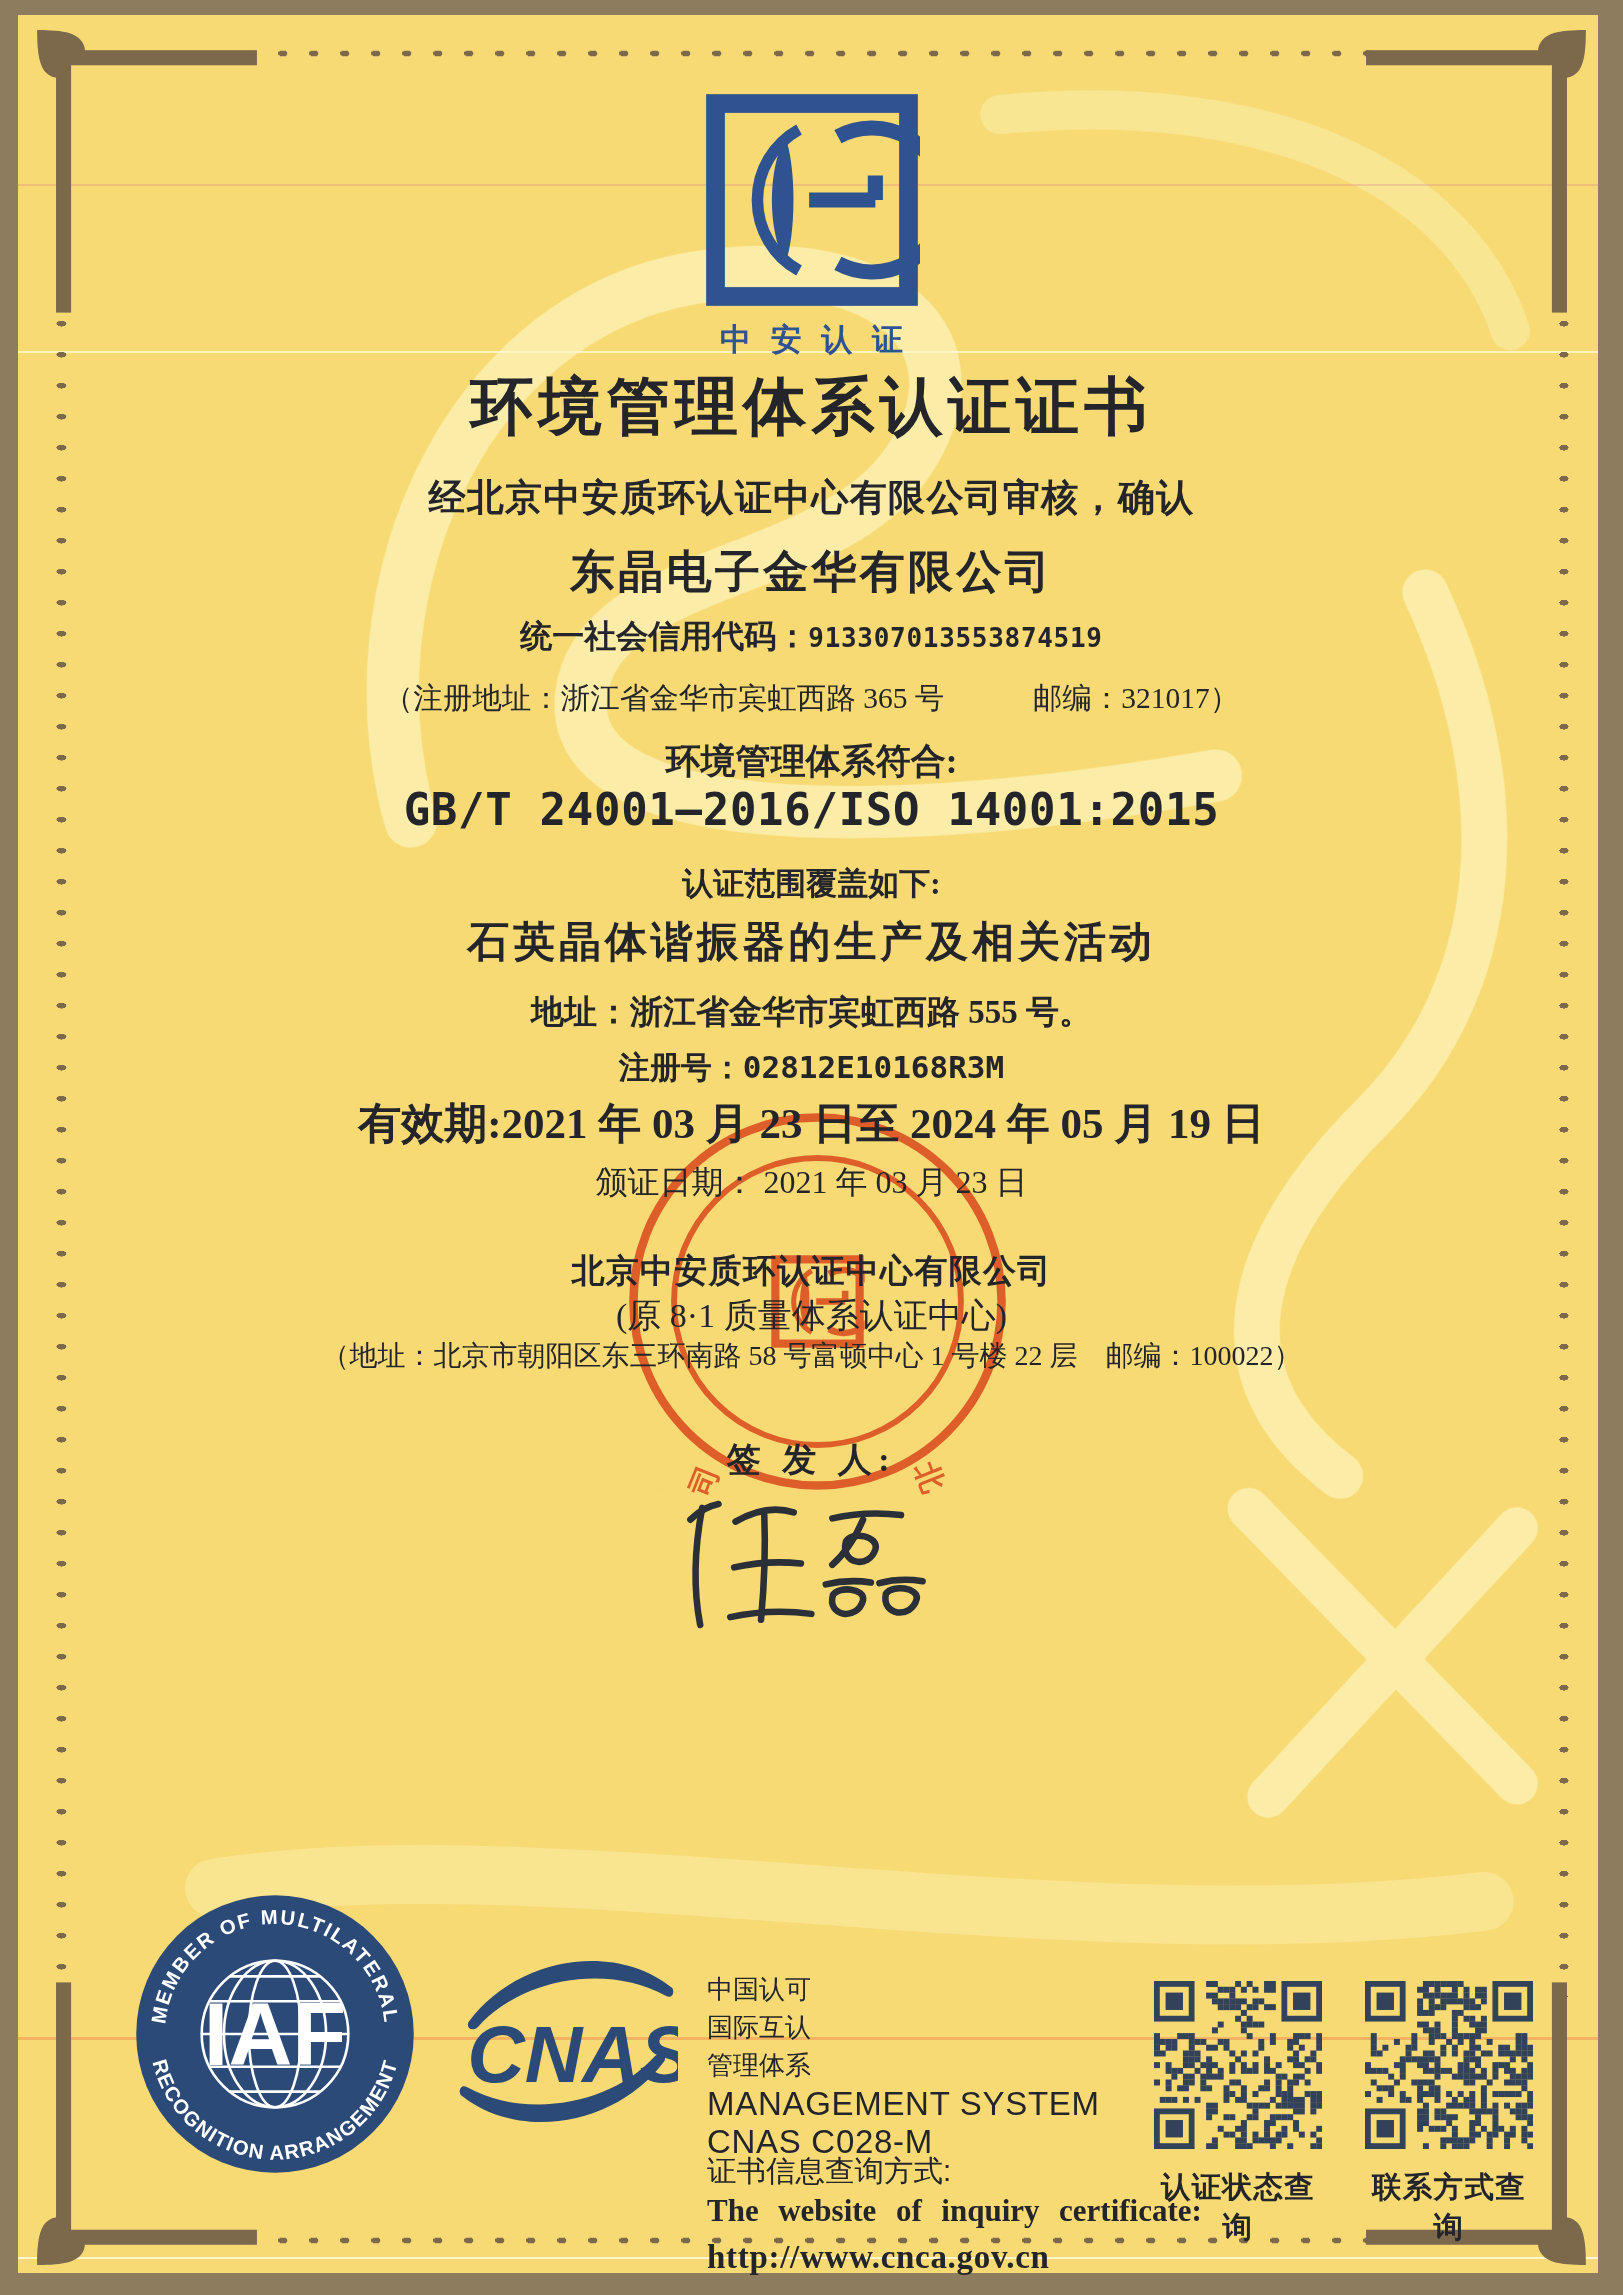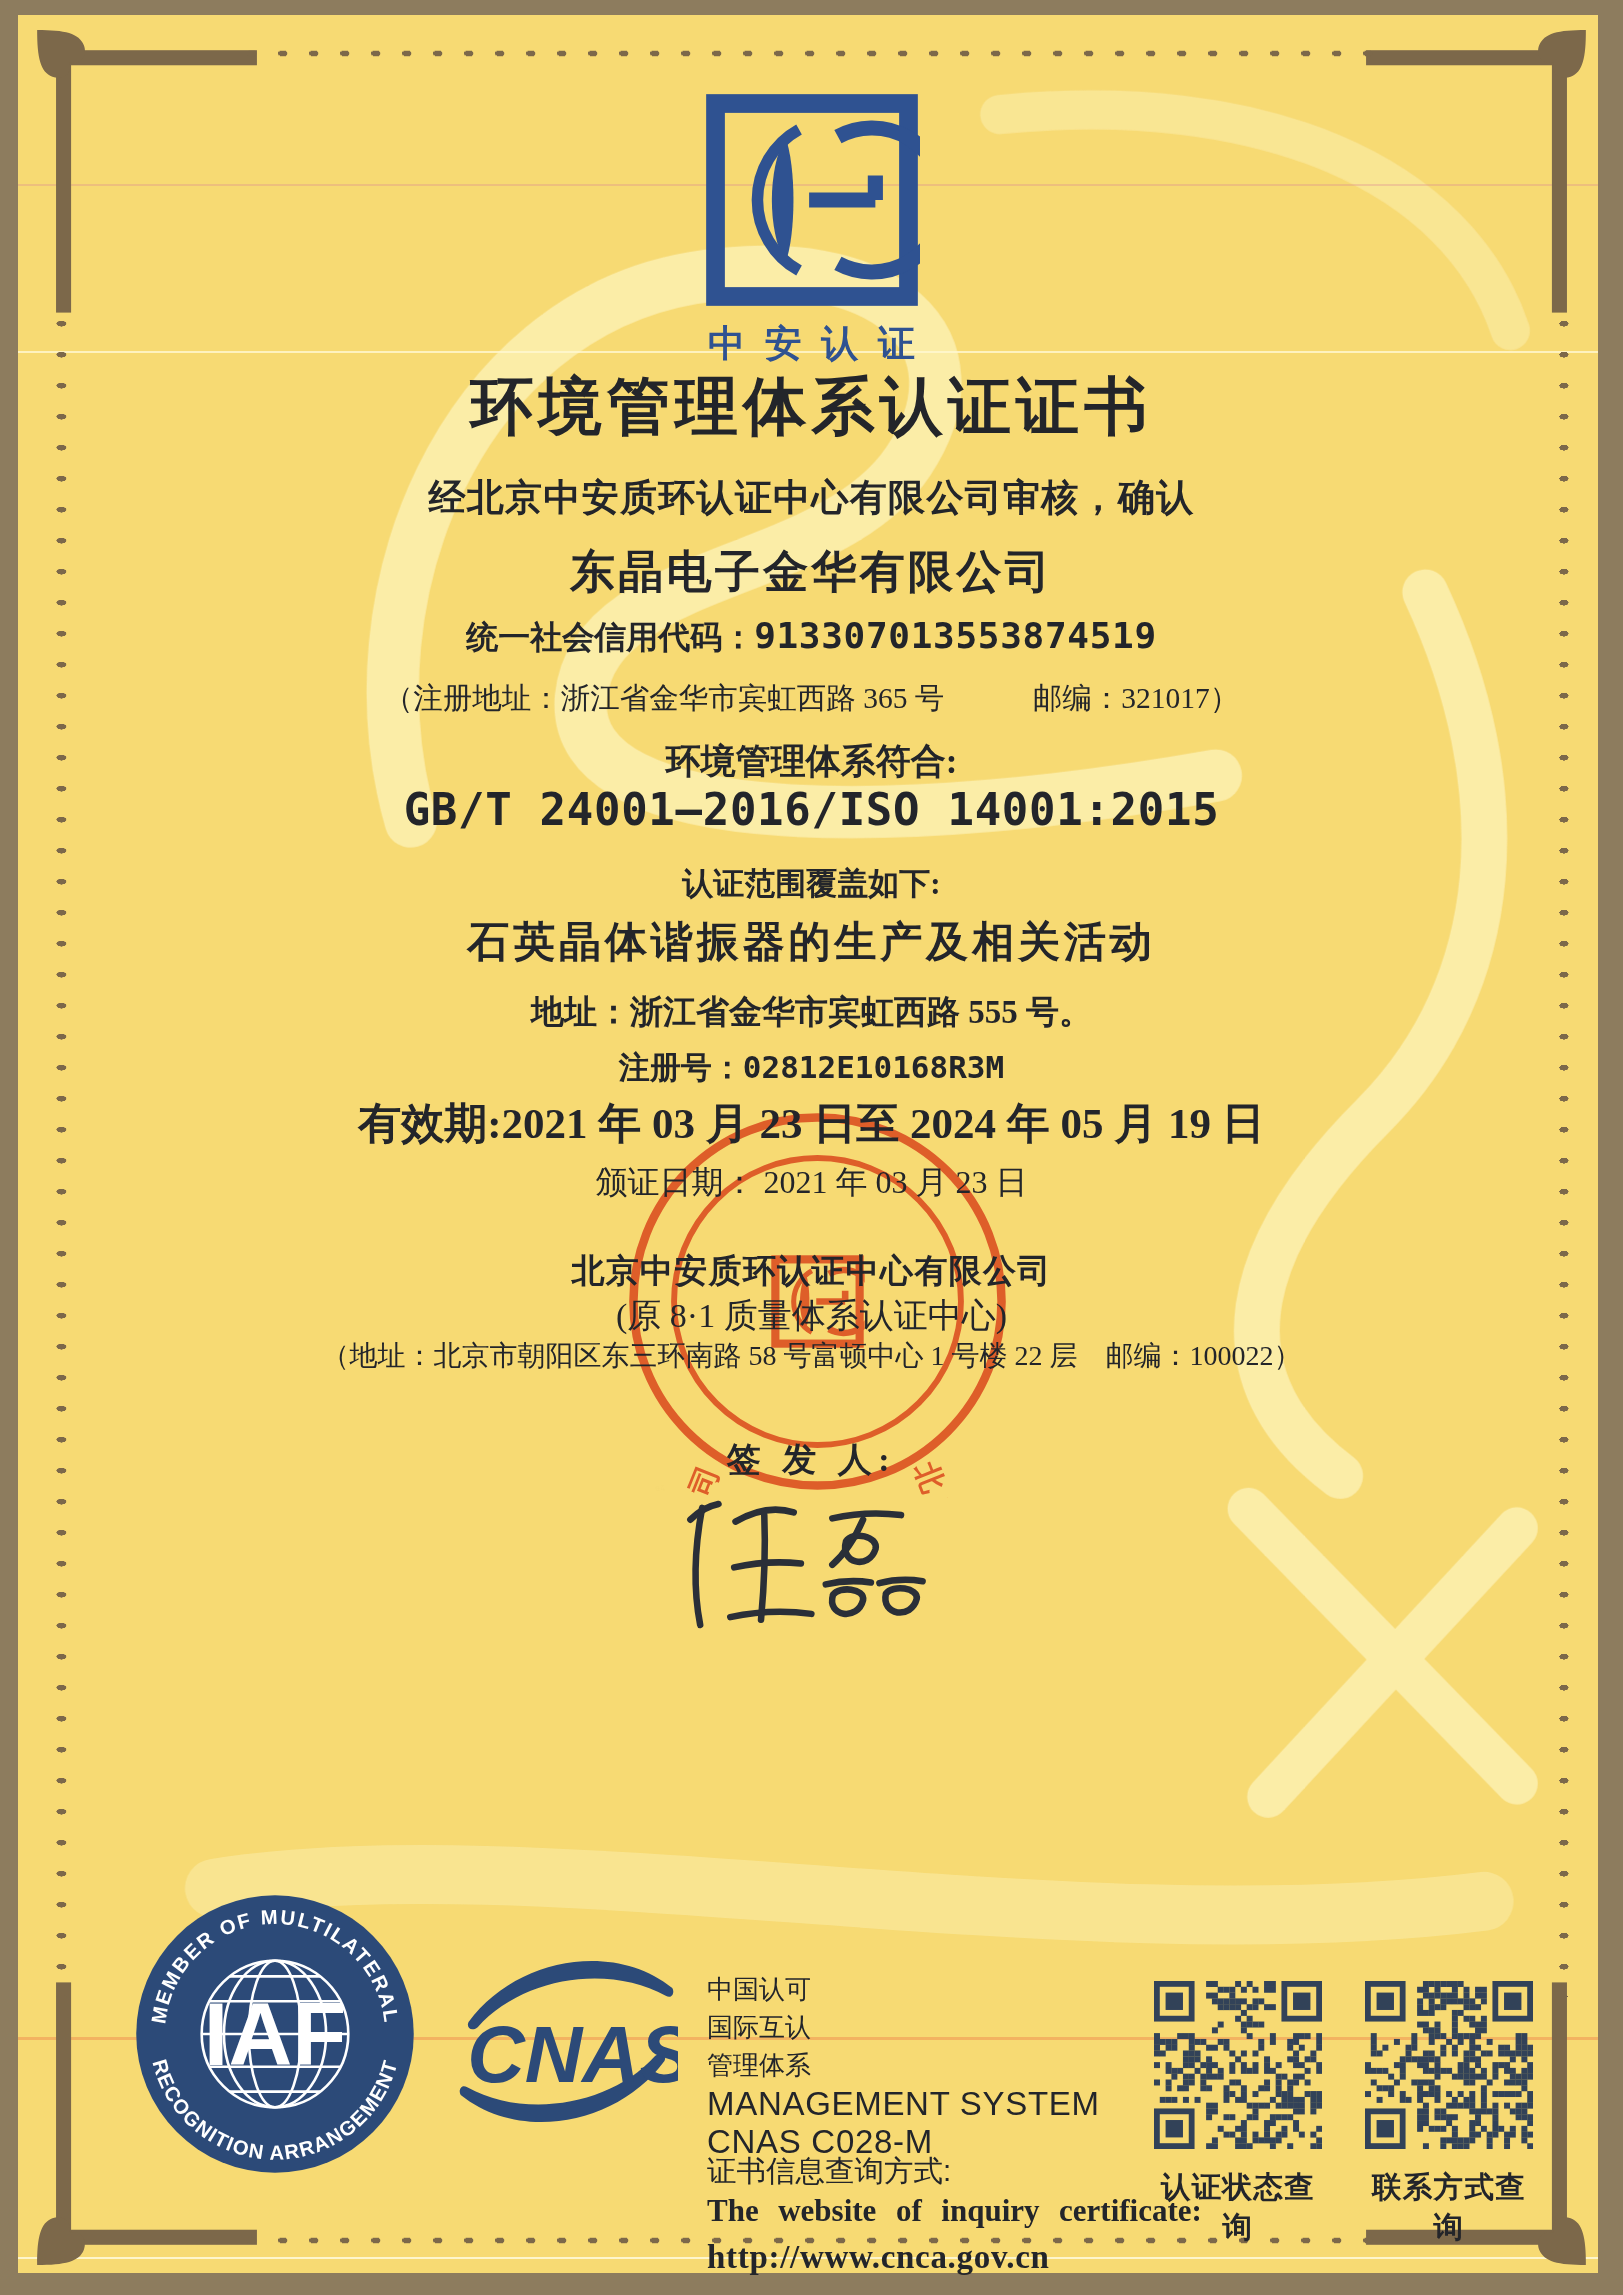--- a/index.html
+++ b/index.html
@@ -24,37 +24,37 @@
   .dots.top{top:48px}.dots.bottom{top:2235px}.dots.left{left:56px}.dots.right{right:54px}
   
   .scanline{position:absolute;left:18.3px;right:25px;z-index:0}
   
   .serif{font-family:"Liberation Serif",serif}
   .mono{font-family:"DejaVu Sans Mono",monospace}
   .t-title{top:364px;font-size:63px;font-weight:900;letter-spacing:5.2px}
   .t-sub{top:473px;font-size:37px;font-weight:700;letter-spacing:1.3px}
   .t-company{top:542px;font-size:45px;font-weight:900;letter-spacing:3.3px}
   .t-credit{top:615px;font-size:32px;font-weight:700}
-  .t-credit .mono{font-size:36px;letter-spacing:0.7px}
+  .t-credit .mono{font-size:26px;letter-spacing:0.7px}
   .t-regaddr{top:679px;font-size:29.5px}
   .t-conform{top:738px;font-size:35px;font-weight:700}
   .t-gbt{top:784px;font-size:44px;font-weight:700;letter-spacing:0.7px}
   .t-scopelabel{top:863px;font-size:31px;font-weight:700}
   .t-scope{top:914px;font-size:42px;font-weight:900;letter-spacing:3.9px}
   .t-site{top:990px;font-size:33px;font-weight:700}
   .t-regno{top:1047px;font-size:31px;font-weight:700}
   .t-regno .mono{font-size:31px}
   .t-valid{top:1095px;font-size:43px;font-weight:700}
   .t-issued{top:1161px;font-size:32px;font-weight:400}
   .t-issuer{top:1249px;font-size:33px;font-weight:700;letter-spacing:1.3px}
   .t-former{top:1293px;font-size:34px}
   .t-issueraddr{top:1337px;font-size:28px}
   .t-signer{top:1437px;font-size:34px;font-weight:700;letter-spacing:6.5px}
   .textlayer{z-index:2}
-  .logo-caption{top:319px;font-size:37px;font-weight:700;letter-spacing:19.6px;padding-left:19.6px;color:var(--blue)}
+  .logo-caption{top:319px;font-size:31px;font-weight:700;letter-spacing:19.6px;padding-left:19.6px;color:var(--blue)}
   
   .accred{position:absolute;left:707px;top:1971px;z-index:2}
   .accred div{line-height:38px}
   .accred .cn{font-family:"Liberation Serif",serif;font-size:26px}
   .accred .en{font-size:33px;letter-spacing:0.7px}
   .inq-title{position:absolute;left:707px;top:2152px;font-size:29.5px;z-index:2}
   .inq-en{position:absolute;left:707px;top:2193px;font-size:31px;font-weight:700;word-spacing:11.8px;z-index:2}
   .inq-url{position:absolute;left:707px;top:2239px;font-size:33px;font-weight:700;letter-spacing:0.7px;z-index:2}
   .qr{position:absolute;top:1981px;width:168px;height:168px;z-index:2;color:var(--qr_ink)}
   .qr svg{width:100%;height:100%;fill:currentColor}

